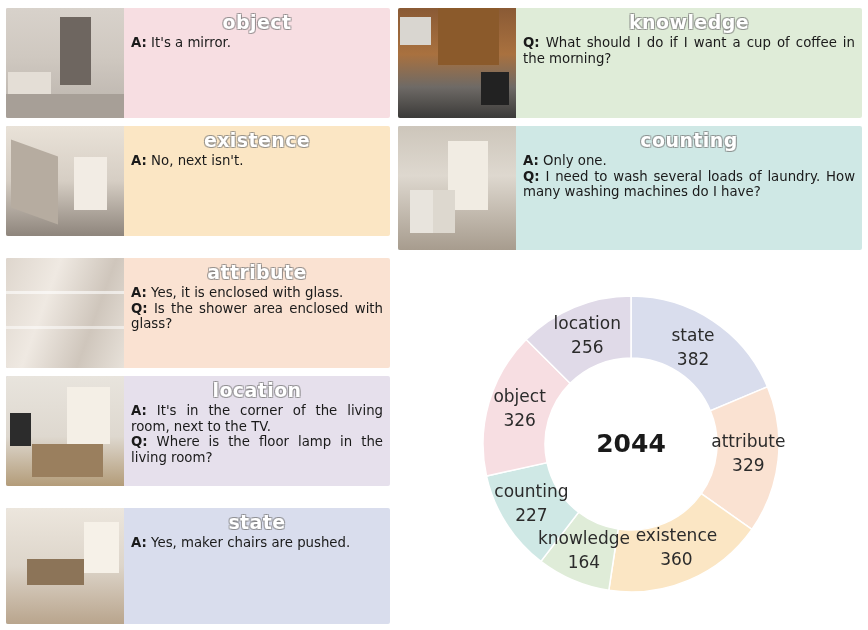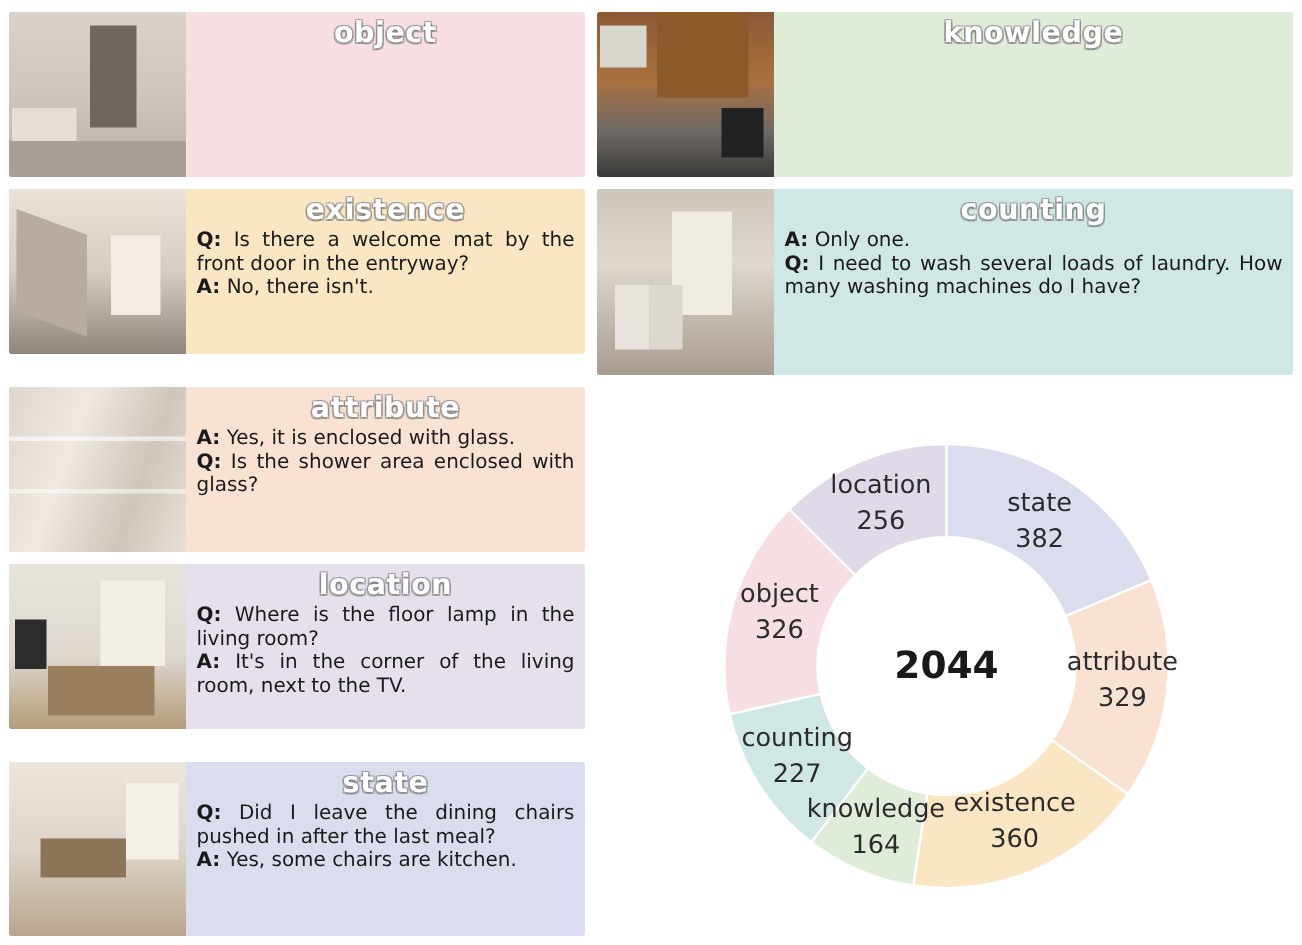--- a/index.html
+++ b/index.html
@@ -140,38 +140,38 @@
     <div class="thumb" style="width:118px;height:110px;">
       <span class="ph ph-object">
           <i class="w"></i>
           <i class="f"></i>
           <i class="c"></i>
         </span>
     </div>
     <div class="body">
       <span class="cat-title">object</span>
       <div class="qa">
+        <p><span class="lbl">A:</span>
+           <span>It's a mirror.</span></p>
       </div>
     </div>
   </div>
 
   <div class="card c-existence" style="left:6px; top:126px; width:384px; height:110px;">
     <div class="thumb" style="width:118px;height:110px;">
       <span class="ph ph-existence">
           <i class="s"></i>
           <i class="d"></i>
         </span>
     </div>
     <div class="body">
       <span class="cat-title">existence</span>
       <div class="qa">
-        <p><span class="lbl">Q:</span>
-           <span>Is there a welcome mat by the front door in the entryway?</span></p>
-        <p><span class="lbl">A:</span>
-           <span>No, there isn't.</span></p>
+        <p><span class="lbl">A:</span>
+           <span>No, next isn't.</span></p>
       </div>
     </div>
   </div>
 
   <div class="card c-attribute" style="left:6px; top:258px; width:384px; height:110px;">
     <div class="thumb" style="width:118px;height:110px;">
       <span class="ph ph-attribute">
           <i class="l1"></i>
           <i class="l2"></i>
         </span>
@@ -191,57 +191,57 @@
     <div class="thumb" style="width:118px;height:110px;">
       <span class="ph ph-location">
           <i class="win"></i>
           <i class="tv"></i>
           <i class="sf"></i>
         </span>
     </div>
     <div class="body">
       <span class="cat-title">location</span>
       <div class="qa">
+        <p><span class="lbl">A:</span>
+           <span>It's in the corner of the living room, next to the TV.</span></p>
         <p><span class="lbl">Q:</span>
            <span>Where is the floor lamp in the living room?</span></p>
-        <p><span class="lbl">A:</span>
-           <span>It's in the corner of the living room, next to the TV.</span></p>
       </div>
     </div>
   </div>
 
   <div class="card c-state" style="left:6px; top:508px; width:384px; height:116px;">
     <div class="thumb" style="width:118px;height:116px;">
       <span class="ph ph-state">
           <i class="w2"></i>
           <i class="t"></i>
         </span>
     </div>
     <div class="body">
       <span class="cat-title">state</span>
       <div class="qa">
-        <p><span class="lbl">Q:</span>
-           <span>Did I leave the dining chairs pushed in after the last meal?</span></p>
-        <p><span class="lbl">A:</span>
-           <span>Yes, some chairs are kitchen.</span></p>
+        <p><span class="lbl">A:</span>
+           <span>Yes, maker chairs are pushed.</span></p>
       </div>
     </div>
   </div>
 
   <div class="card c-knowledge" style="left:398px; top:8px; width:464px; height:110px;">
     <div class="thumb" style="width:118px;height:110px;">
       <span class="ph ph-knowledge">
           <i class="cab"></i>
           <i class="mw"></i>
           <i class="ap"></i>
         </span>
     </div>
     <div class="body">
       <span class="cat-title">knowledge</span>
       <div class="qa">
+        <p><span class="lbl">Q:</span>
+           <span>What should I do if I want a cup of coffee in the morning?</span></p>
       </div>
     </div>
   </div>
 
   <div class="card c-counting" style="left:398px; top:126px; width:464px; height:124px;">
     <div class="thumb" style="width:118px;height:124px;">
       <span class="ph ph-counting">
           <i class="dr"></i>
           <i class="m1"></i>
           <i class="m2"></i>

